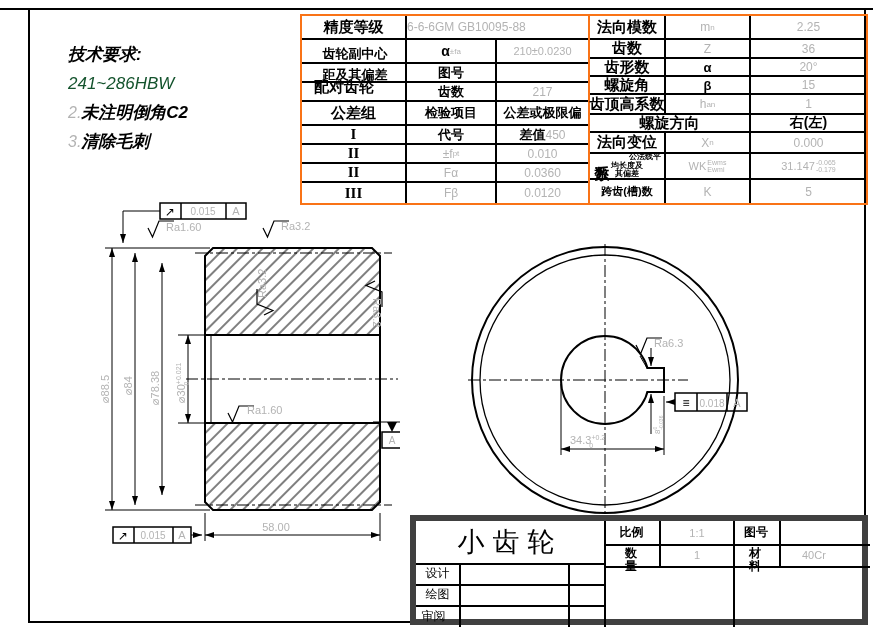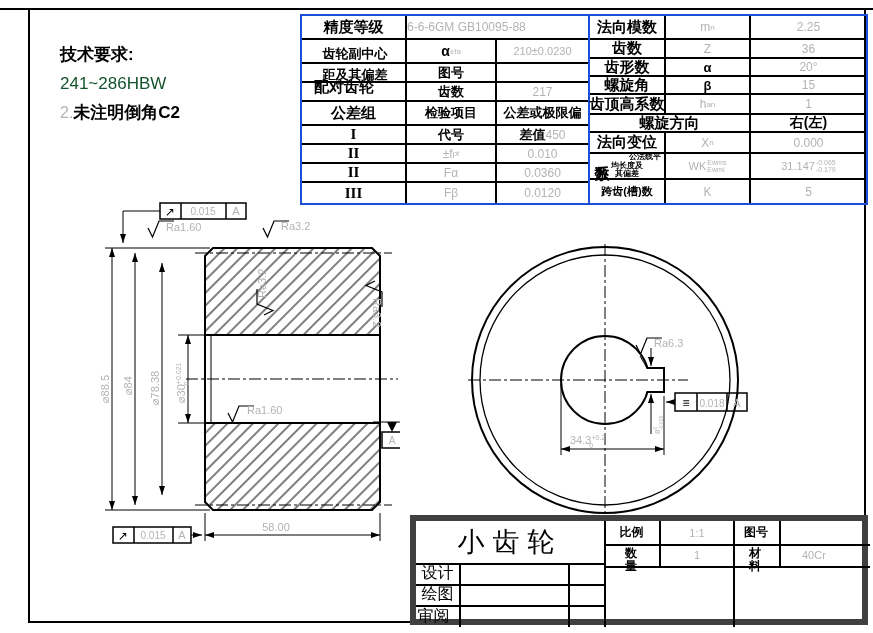--- a/index.html
+++ b/index.html
@@ -4,26 +4,26 @@
 <style>
   html,body{margin:0;padding:0;}
   body{width:873px;height:633px;position:relative;background:#fff;overflow:hidden;
        font-family:"Liberation Sans","DejaVu Sans",sans-serif;color:#000;}
   .abs{position:absolute;}
   .line{position:absolute;background:#000;}
   
   .frame{position:absolute;left:28px;top:8px;width:838px;height:615px;border:2px solid #000;box-sizing:border-box;}
   .topline{position:absolute;left:0;top:8px;width:873px;height:2px;background:#000;}
   
-  .tech{position:absolute;left:60px;top:40px;width:250px;line-height:29px;}
+  .tech{position:absolute;left:68px;top:40px;width:250px;line-height:29px;font-style:italic;}
   .tech .t{font-size:17px;font-weight:bold;}
   .tech .num{color:#b3b3b3;font-size:16px;font-weight:normal;}
   .tech .gray{color:#14532d;font-size:17px;}
   
-  .ptab{position:absolute;display:inline-grid;border:2px solid #1d4ed8;background:transparent;}
+  .ptab{position:absolute;display:inline-grid;border:2px solid #f97316;background:transparent;}
   .ptab-l{left:300px;top:14px;grid-template-columns:105px 90px 91px;
           grid-template-rows:24px 24px 19px 19px 24px 19px 19px 19px 20px;}
   .ptab-r{left:588px;top:14px;grid-template-columns:76px 85px 115px;
           grid-template-rows:24px 19px 18px 18px 20px 18px 21px 26px 23px;}
   .c{border-right:2px solid #000;border-bottom:2px solid #000;box-sizing:border-box;
      display:flex;align-items:center;justify-content:center;overflow:visible;white-space:nowrap;position:relative;}
   .nr{border-right:none;} .nb{border-bottom:none;text-align:center;}
   .sp2{grid-column:span 2;}
   .lbl{font-weight:bold;font-size:15px;}
   .lbl13{font-weight:bold;font-size:13px;}
@@ -35,36 +35,37 @@
   .stack{display:inline-flex;flex-direction:column;color:#b3b3b3;font-size:7px;line-height:7px;text-align:left;margin-left:1px;}
   .ovl{position:absolute;z-index:3;white-space:nowrap;}
   .l3{font-size:8px;line-height:8.4px;font-weight:bold;text-align:center;}
   .vert{writing-mode:vertical-rl;}
   
   .tblock{position:absolute;left:410px;top:515px;width:458px;height:110px;border:6px solid #404040;box-sizing:border-box;}
   .tblock .txt{position:absolute;display:flex;align-items:center;justify-content:center;}
   .pname{font-size:27px;font-weight:500;letter-spacing:8px;}
   .tb-lab{font-size:12px;font-weight:bold;}
   .tb-val{font-size:11px;color:#b3b3b3;}
-  .tb-small{font-size:16px;text-align:center;}
+  .tb-small{font-size:12px;text-align:center;}
   .wrap2{line-height:13px;width:14px;word-break:break-all;z-index:3;font-weight:bold;font-size:12px;text-align:center;position:absolute;}
   svg text{font-family:"Liberation Sans","DejaVu Sans",sans-serif;}
   .dimtxt{fill:#b3b3b3;font-size:11px;}
   .blktxt{fill:#000;}
 </style>
 </head>
 <body>
 
 <div class="topline"></div>
 <div class="frame"></div>
 
 <div class="tech">
   <div class="t">技术要求:</div>
   <div class="gray">241~286HBW</div>
   <div><span class="num">2.</span><span class="t">未注明倒角C2</span></div>
+  <div><span class="num">3.</span><span class="t">清除毛刺</span></div>
 </div>
 
 <div class="ptab ptab-l">
   <div class="c">
       <span class="lbl">精度等级</span>
     </div>
   <div class="c nr sp2" style="justify-content:flex-start;">
       <span class="val">6-6-6GM GB10095-88</span>
     </div>
 

